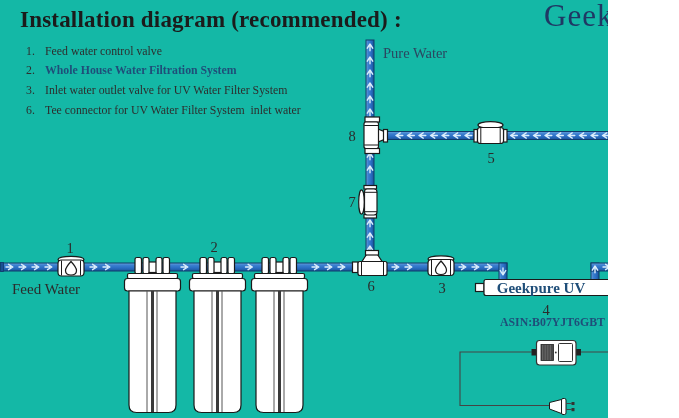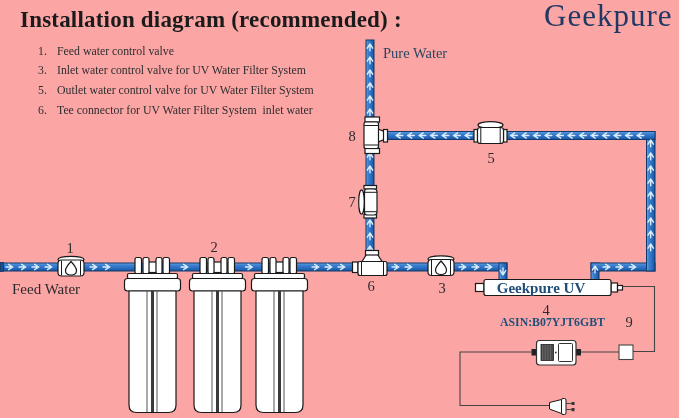--- a/index.html
+++ b/index.html
@@ -1,33 +1,33 @@
 <!DOCTYPE html>
 <html><head><meta charset="utf-8">
 <style>
 html,body{margin:0;padding:0;background:#fff;}
-#page{position:relative;width:679px;height:418px;background:#fca5a5;overflow:hidden;
- font-family:"Liberation Serif",serif;}
+#page{position:relative;width:586px;height:418px;background:#14b8a6;overflow:hidden;
+ font-family:"Liberation Serif",serif;padding-left:22px;}
 #title{position:absolute;left:20px;top:7px;font-size:23px;font-weight:bold;color:#1b1b1b;
  letter-spacing:0.2px;white-space:nowrap;}
 #logo{position:absolute;left:544px;top:-2px;font-size:31px;letter-spacing:1px;color:#1f3864;white-space:nowrap;}
 #list{position:absolute;left:26px;top:39.5px;}
-.row{height:19.75px;line-height:19.75px;white-space:nowrap;margin-left:12px;}
+.row{height:19.75px;line-height:19.75px;white-space:nowrap;}
 .num{display:inline-block;width:19px;font-size:11.8px;color:#2e2e2e;}
 .it{font-size:11.8px;color:#2e2e2e;}
 .it.b{font-weight:bold;color:#1f4e79;}
 </style></head>
 <body>
 <div id="page">
 <div id="title">Installation diagram (recommended) :</div>
 <div id="logo">Geekpure</div>
 <div id="list">
 <div class="row"><span class="num">1.</span><span class="it">Feed water control valve</span></div>
-<div class="row"><span class="num">3.</span><span class="it">Inlet water control valve for UV Water Filter System</span></div>
-<div class="row"><span class="num">5.</span><span class="it">Outlet water control valve for UV Water Filter System</span></div>
+<div class="row"><span class="num">2.</span><span class="it b">Whole House Water Filtration System</span></div>
+<div class="row"><span class="num">3.</span><span class="it">Inlet water outlet valve for UV Water Filter System</span></div>
 <div class="row"><span class="num">6.</span><span class="it">Tee connector for UV Water Filter System&nbsp; inlet water</span></div>
 </div>
 <svg width="679" height="418" viewBox="0 0 679 418" style="position:absolute;left:0;top:0">
 <defs>
 <linearGradient id="gh" x1="0" y1="0" x2="0" y2="1">
  <stop offset="0" stop-color="#6ba3dc"></stop>
           <stop offset="0.28" stop-color="#3c80d0"></stop>
  <stop offset="0.62" stop-color="#2a6ec3"></stop>
           <stop offset="1" stop-color="#1b549b"></stop>
 </linearGradient>

